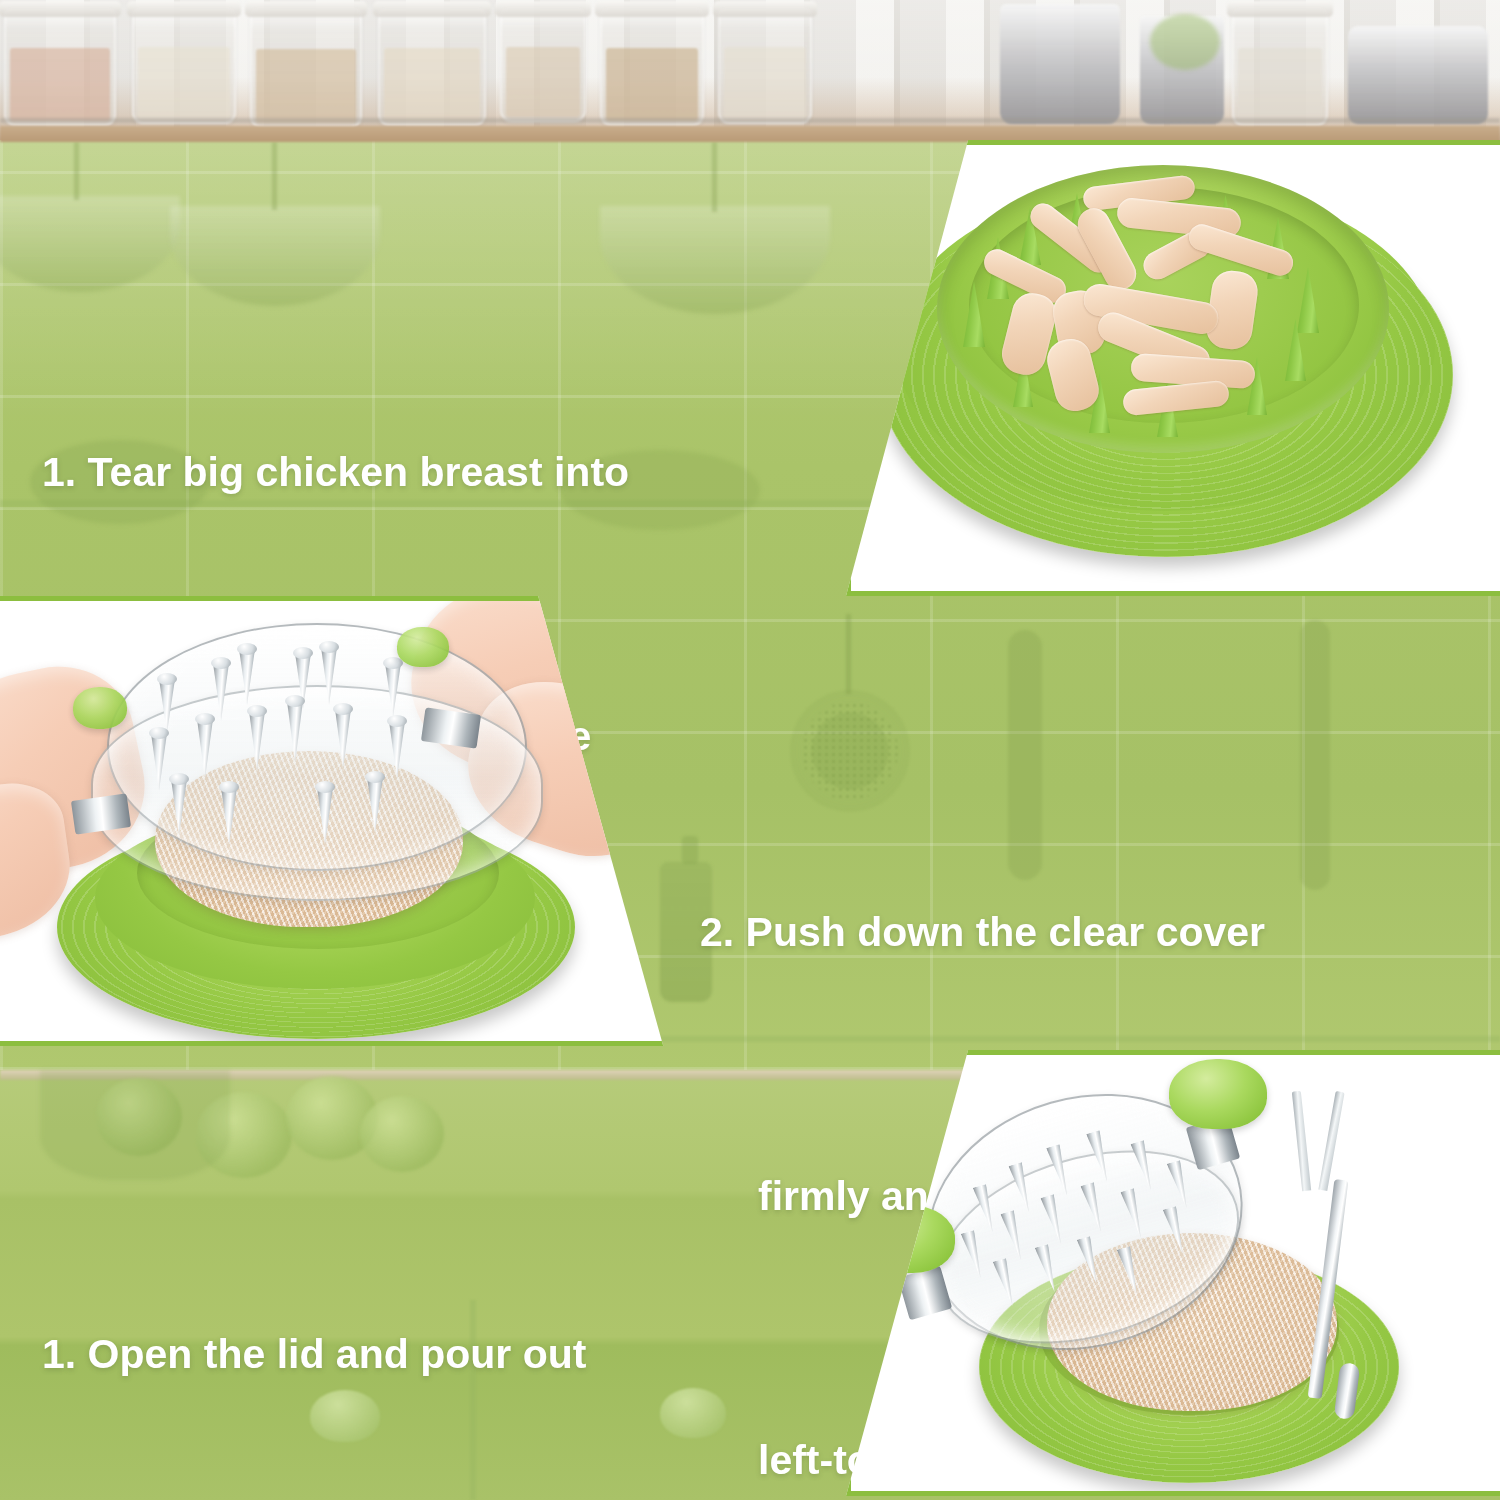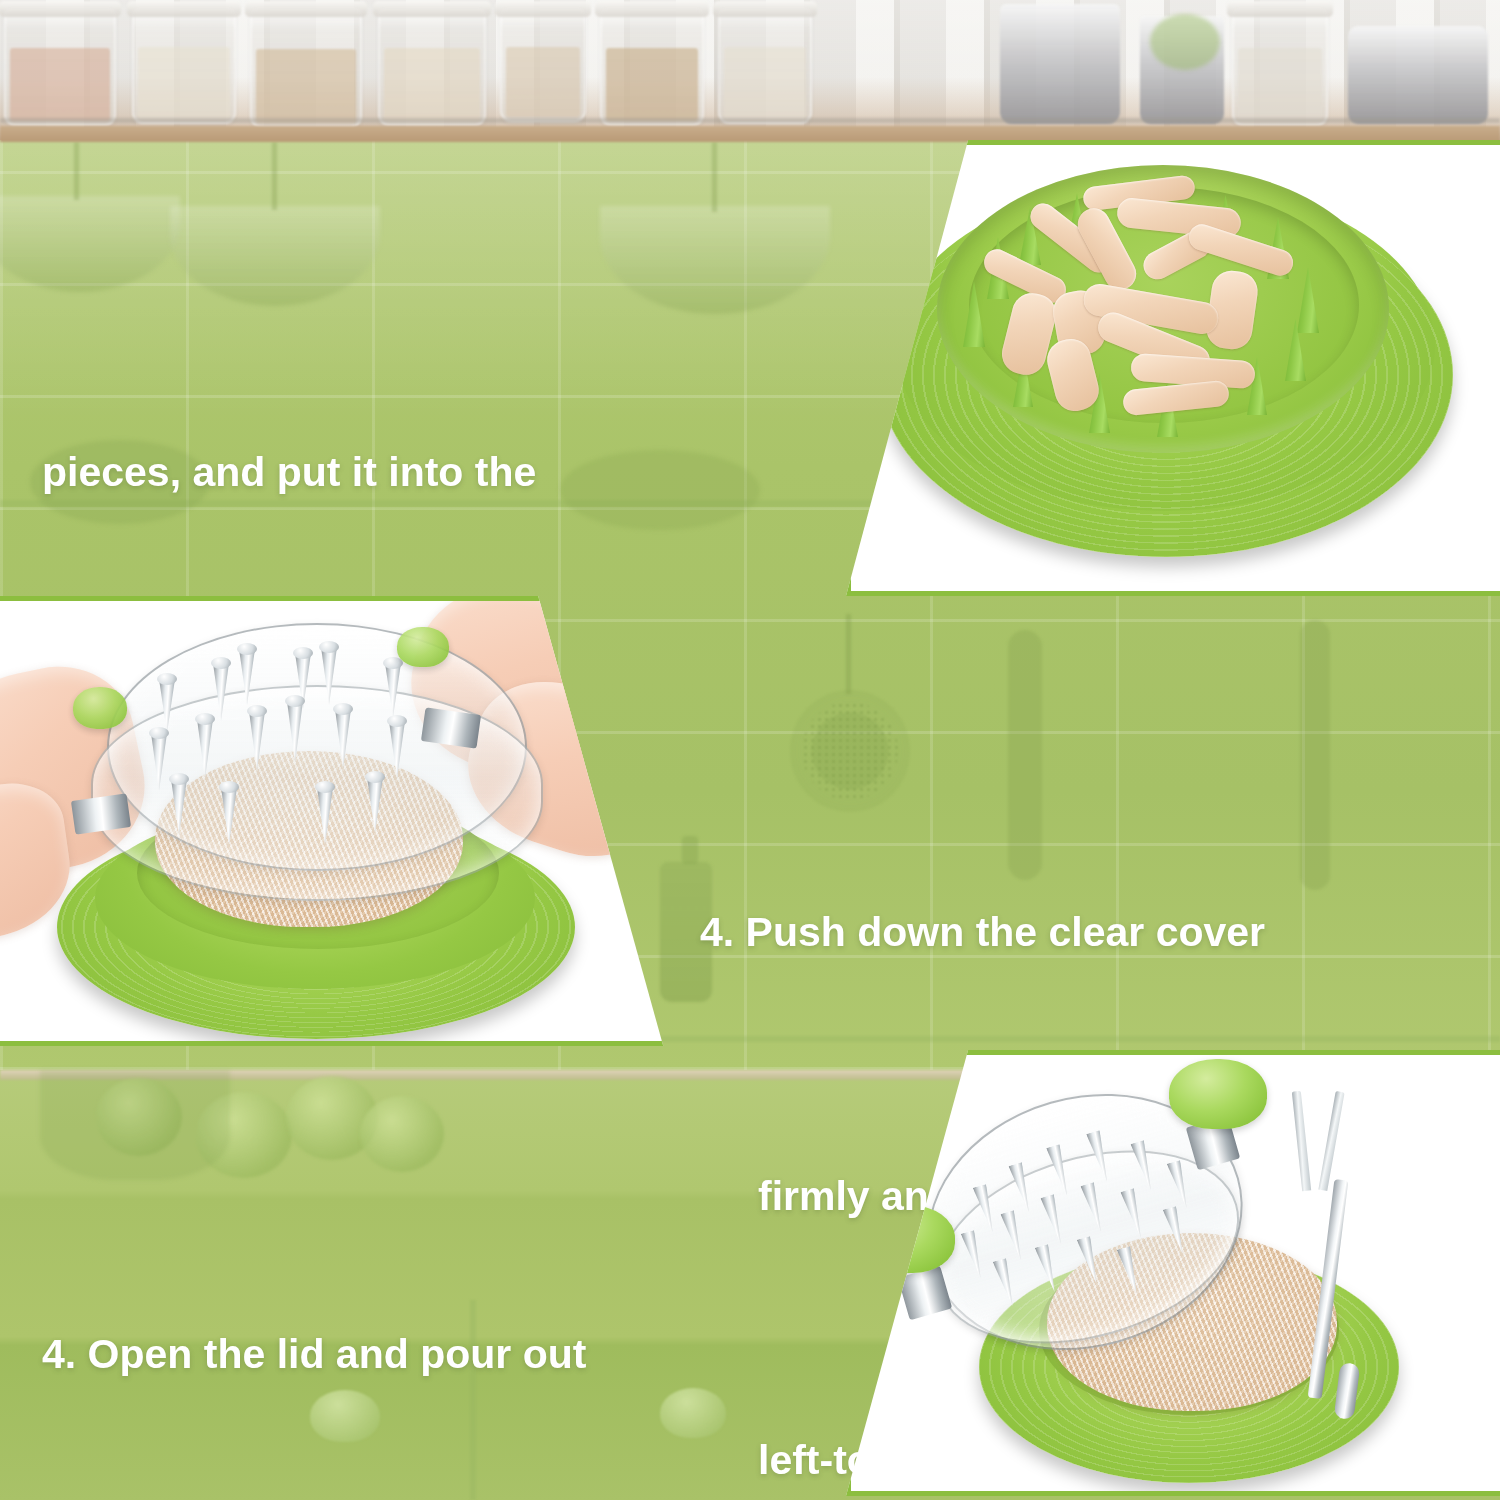--- a/index.html
+++ b/index.html
@@ -332,20 +332,21 @@
         <i style="background:rgba(226,220,208,.5)"></i>
       </div>
     <div class="pot" style="left:1348px; top:26px; width:140px; height:98px; border-radius:10px;"></div>
     <div class="ghost" style="left:1150px; top:14px; width:70px; height:56px; background:rgba(150,186,96,.45);"></div>
     <div class="shelfline" style="top:118px;"></div>
   </div>
   <div class="bg-wood"></div>
 
 
   <div class="step-text" id="step1-text">
+    <span class="ln">1. Tear big chicken breast into</span>
     <span class="ln">pieces, and put it into the</span>
     <span class="ln">meat shredder</span>
   </div>
 
   <div class="panel" id="panel-1">
     <div class="photo">
       <div class="bowl-base" style="left:28px; top:48px; width:574px; height:364px;"></div>
       <div class="bowl-base" style="left:44px; top:36px; width:540px; height:330px; box-shadow:none;"></div>
       <div class="bowl-rings" style="left:28px; top:48px; width:574px; height:364px;"></div>
       <div class="bowl-inner" style="left:86px; top:20px; width:452px; height:288px;"></div>
@@ -376,21 +377,21 @@
       <div class="meat" style="left:204px; top:146px; width:48px;  height:64px; border-radius:20px; transform:rotate(-10deg);"></div>
       <div class="meat" style="left:232px; top:148px; width:136px; height:32px; border-radius:16px; transform:rotate(10deg);"></div>
       <div class="meat" style="left:244px; top:184px; width:118px; height:30px; border-radius:15px; transform:rotate(22deg);"></div>
       <div class="meat" style="left:200px; top:194px; width:44px;  height:72px; border-radius:20px; transform:rotate(-14deg);"></div>
       <div class="meat" style="left:280px; top:212px; width:124px; height:28px; border-radius:14px; transform:rotate(4deg);"></div>
       <div class="meat" style="left:272px; top:240px; width:106px; height:26px; border-radius:13px; transform:rotate(-6deg);"></div>
     </div>
   </div>
 
   <div class="step-text" id="step2-text">
-    <span class="ln">4. Push down the clear cover</span>
+    <span class="ln">2. Push down the clear cover</span>
     <span class="ln">firmly and rotate the lid</span>
     <span class="ln">left-to-right to shred</span>
   </div>
 
   <div class="panel" id="panel-2">
     <div class="photo">
       <div class="hand" style="left:-78px; top:72px; width:220px; height:200px; border-radius:60% 40% 44% 52%; transform:rotate(-12deg);"></div>
       <div class="hand" style="left:-120px; top:188px; width:190px; height:150px; border-radius:40% 30% 46% 56%; transform:rotate(-8deg);"></div>
       <div class="hand" style="left:414px; top:-14px; width:210px; height:186px; border-radius:48% 52% 46% 44%; transform:rotate(14deg);"></div>
       <div class="hand" style="left:470px; top:88px; width:200px; height:160px; border-radius:40% 46% 40% 44%; transform:rotate(18deg);"></div>
@@ -439,21 +440,21 @@
       <div class="nail-head" style="left:366px; top:170px; width:20px; height:12px;"></div>
 
       <div class="knob-stem" style="left:74px; top:196px; width:56px; height:34px; transform:rotate(-8deg);"></div>
       <div class="knob-stem" style="left:424px; top:110px; width:56px; height:34px; transform:rotate(8deg);"></div>
       <div class="knob" style="left:74px; top:86px; width:54px; height:42px; opacity:.9;"></div>
       <div class="knob" style="left:398px; top:26px; width:52px; height:40px; opacity:.9;"></div>
     </div>
   </div>
 
   <div class="step-text" id="step3-text">
-    <span class="ln">4. Open the lid and pour out</span>
+    <span class="ln">1. Open the lid and pour out</span>
     
     
     
   </div>
 
   <div class="panel" id="panel-3">
     <div class="photo">
       <div class="bowl-base" style="left:128px; top:196px; width:420px; height:232px;"></div>
       <div class="bowl-rings" style="left:128px; top:196px; width:420px; height:232px;"></div>
       <div class="bowl-floor" style="left:188px; top:190px; width:300px; height:170px;"></div>

